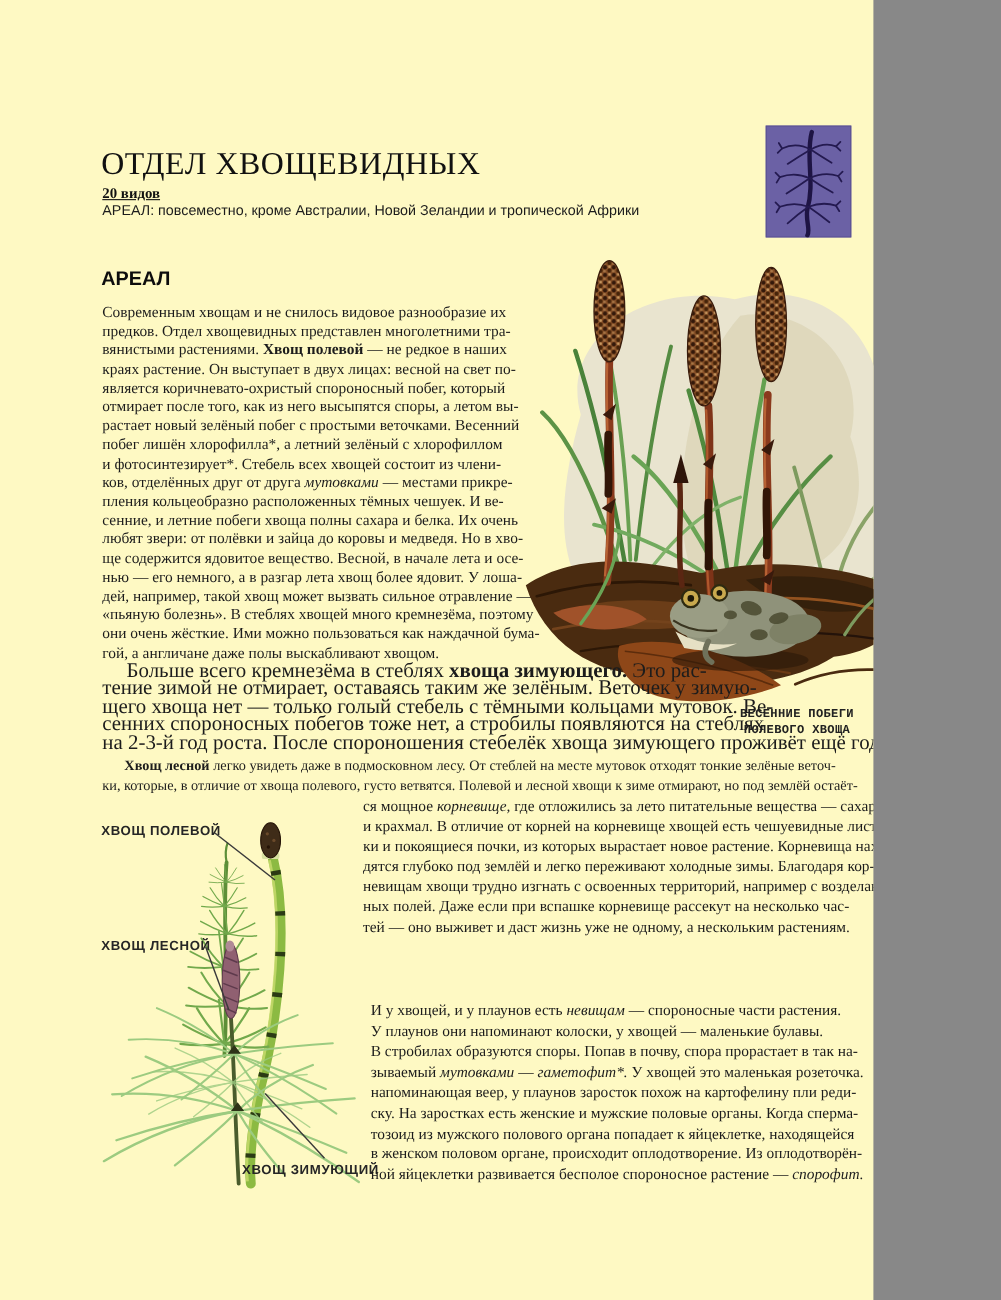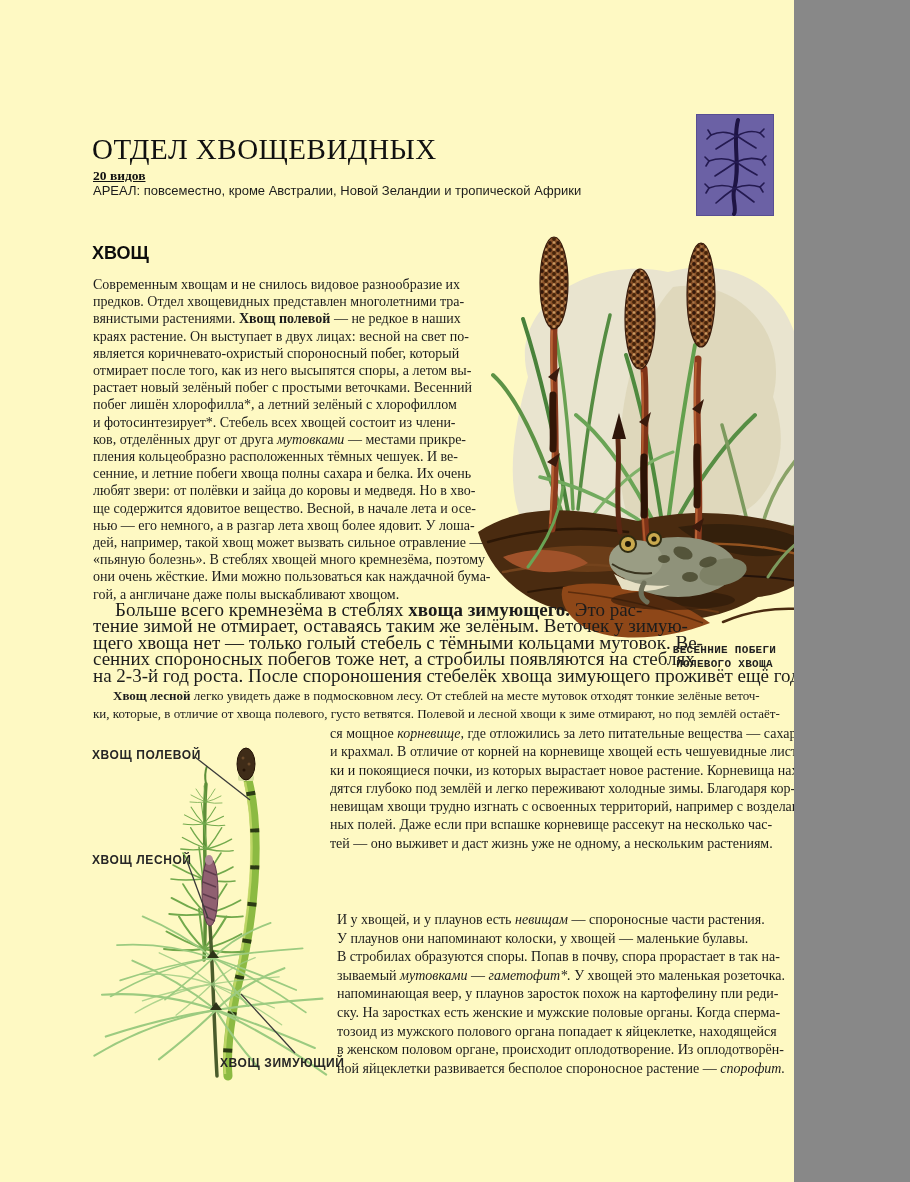--- a/index.html
+++ b/index.html
@@ -46,21 +46,21 @@
           <path d="M39,74 Q26,69 13,74"></path>
             <path d="M39,74 Q29,81 20,89"></path>
           <path d="M39,74 Q52,69 64,73"></path>
             <path d="M39,74 Q49,81 58,88"></path>
           <path d="M15,21 l-3,-5 M15,21 l-4,4 M64,19 l4,-4 M64,19 l4,4 M13,47 l-4,-4 M13,47 l-3,5 M66,46 l4,-4 M66,46 l3,5 M13,74 l-4,-4 M13,74 l-3,5 M64,73 l4,-4 M64,73 l3,5"></path>
         </g>
       </g>
     </svg>
   </div>
 
-  <div class="abs h1" style="left:92px;top:243px;font-size:18px;">ХВОЩ</div>
+  <div class="abs h1" style="left:92px;top:243px;font-size:18px;">АРЕАЛ</div>
 
   <div class="abs body-par" style="left:93px;top:276px;width:432px;font-size:14px;line-height:17.2px;"><span>Современным хвощам и не снилось видовое разнообразие их
 предков. Отдел хвощевидных представлен многолетними тра-
 вянистыми растениями. </span><span class="b">Хвощ полевой</span><span> — не редкое в наших
 краях растение. Он выступает в двух лицах: весной на свет по-
 является коричневато-охристый спороносный побег, который
 отмирает после того, как из него высыпятся споры, а летом вы-
 растает новый зелёный побег с простыми веточками. Весенний
 побег лишён хлорофилла*, а летний зелёный с хлорофиллом
 и фотосинтезирует*. Стебель всех хвощей состоит из члени-

